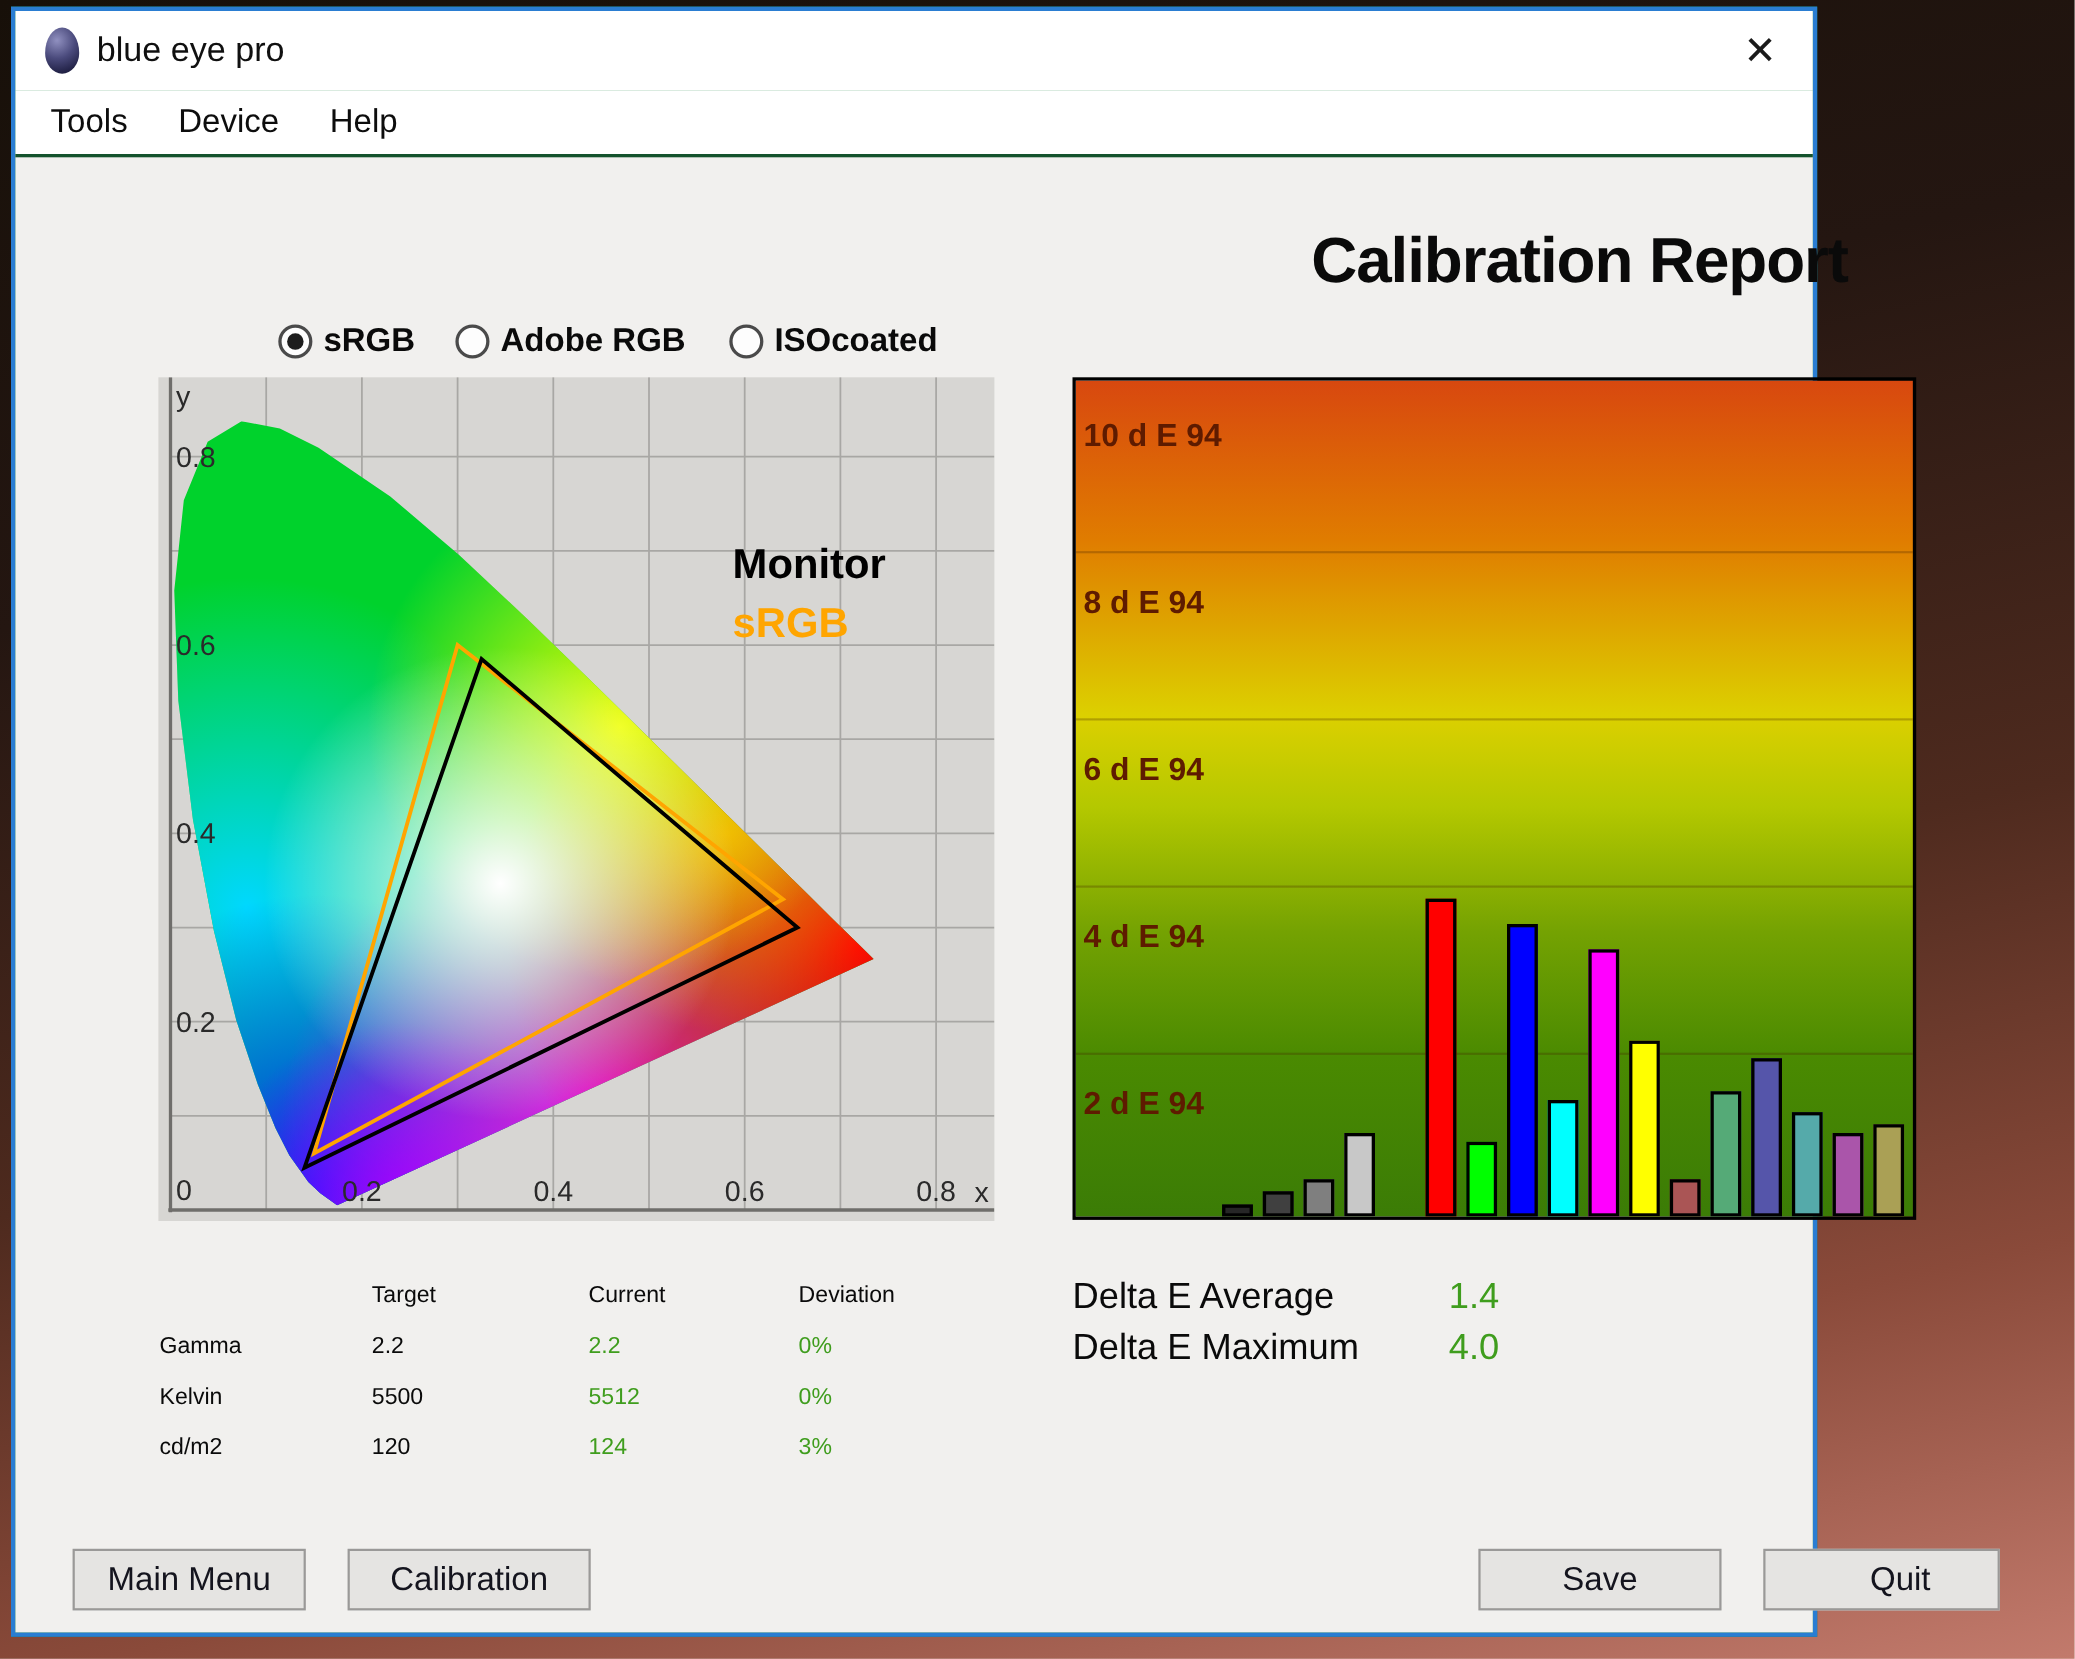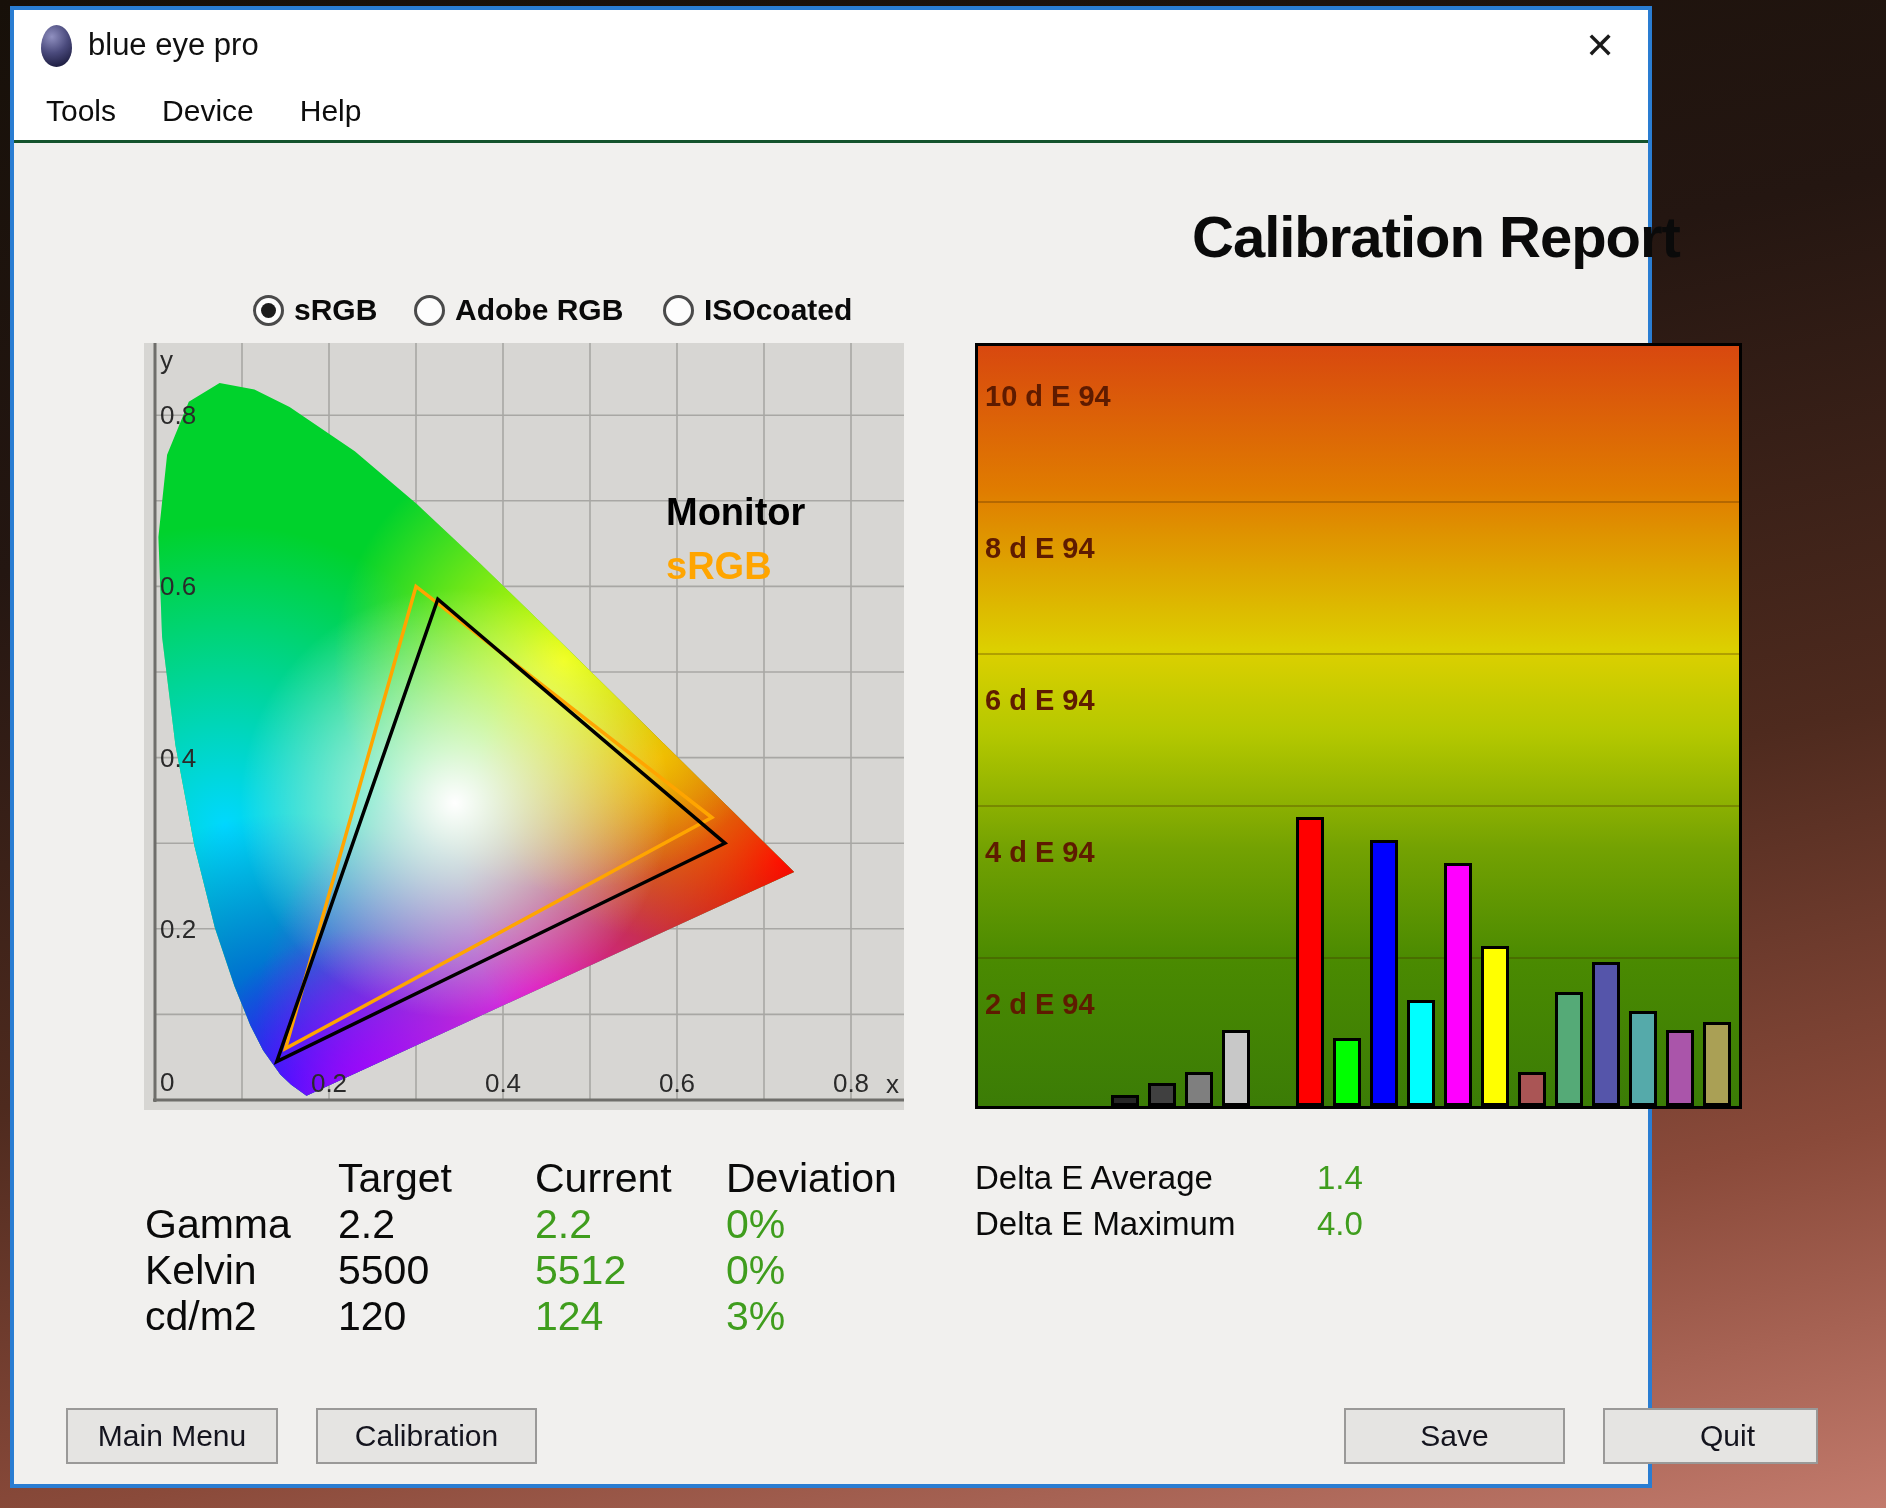--- a/index.html
+++ b/index.html
@@ -52,21 +52,21 @@
     position:absolute;left:961px;top:200px;width:767px;height:766px;box-sizing:border-box;
     border:3px solid #000;overflow:hidden;
     background:linear-gradient(180deg,#d8480f 0%,#e07c00 19%,#dcd000 40%,#b4c800 51%,#74a202 66%,#4a8a01 81%,#3b7c06 100%);
   }
   .bar-panel .hline{position:absolute;left:0;right:0;height:2px;background:rgba(70,35,0,0.28);}
   .bar-panel .glabel{position:absolute;left:7px;font-size:29px;font-weight:bold;color:#5e1b00;white-space:nowrap;margin-top:28px;}
   .bar-panel .bar{position:absolute;bottom:0;width:28px;border:3px solid #000;box-sizing:border-box;}
   .stats{
     position:absolute;left:131px;top:1012px;display:grid;
     grid-template-columns:193px 197px 191px 175px;
-    font-size:41px;line-height:46px;color:#0a0a0a;
+    font-size:21px;line-height:46px;color:#0a0a0a;
   }
   .delta{
     position:absolute;left:961px;top:1012px;display:grid;grid-template-columns:342px 220px;
     font-size:33px;line-height:46px;color:#0a0a0a;
   }
   .green{color:#3f9d1d;}
   .btn{
     position:absolute;height:56px;box-sizing:border-box;background:#e5e4e2;
     border:2px solid #9a9998;font-size:30px;color:#14141e;
     display:flex;align-items:center;justify-content:center;

